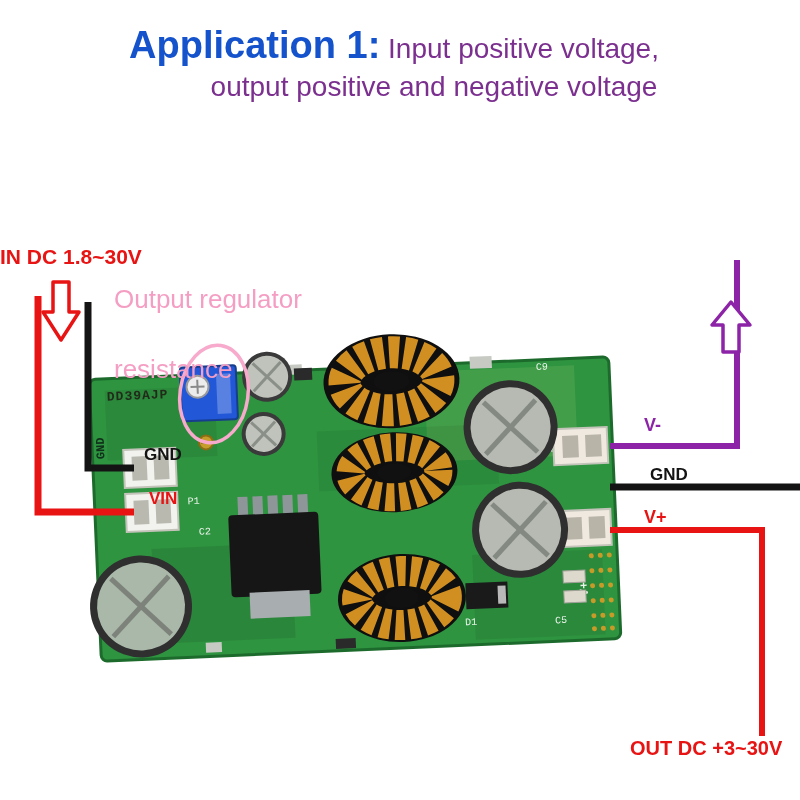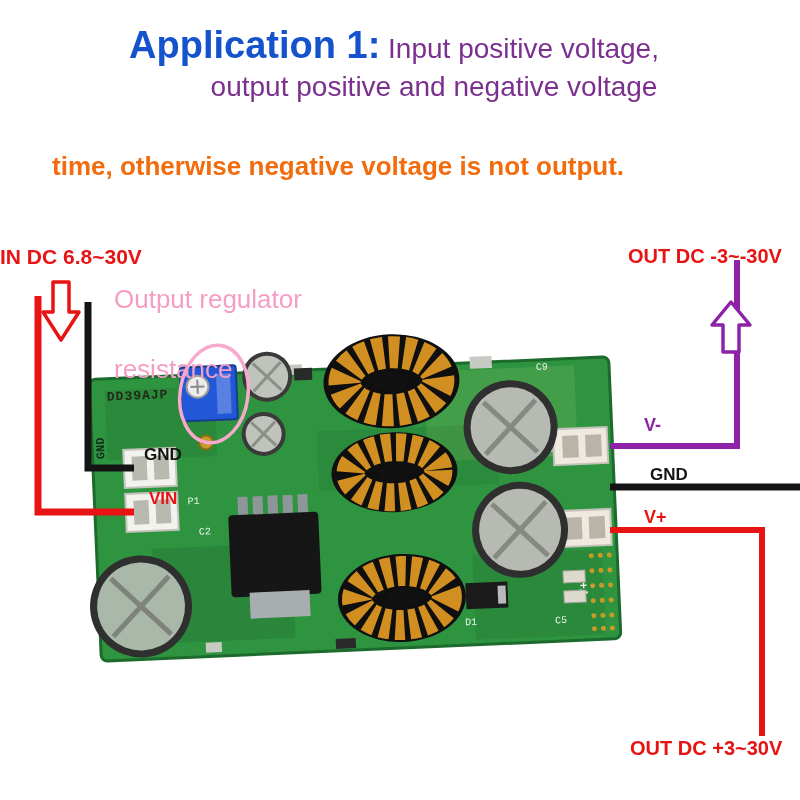--- a/index.html
+++ b/index.html
@@ -179,24 +179,22 @@
     <path d="M723,352 L723,325 L712,325 L731,302 L750,325 L739,325 L739,352 Z" fill="#ffffff" stroke="#8d24a8" stroke-width="3.5" stroke-linejoin="round"></path>
 
     <ellipse cx="214" cy="394" rx="34" ry="49" transform="rotate(8 214 394)" fill="none" stroke="#f7aacb" stroke-width="3.5"></ellipse>
   </svg>
 
   <div class="lbl title-line1">
     <span class="title-app">Application 1:</span><span class="title-rest"> Input positive voltage,</span>
   </div>
   <div class="lbl title-line2">output positive and negative voltage</div>
 
-  <div class="lbl note" style="left:52px;top:153px;">time, otherwise negative voltage is not output.</div>
-
-  <div class="lbl red-big" style="left:0px;top:246px;">IN DC 6.8~30V</div>
-  <div class="lbl red-big" style="left:628px;top:246px;font-size:20px;">OUT DC -3~-30V</div>
+
+  <div class="lbl red-big" style="left:0px;top:246px;">IN DC 1.8~30V</div>
   <div class="lbl red-big" style="left:630px;top:738px;font-size:20px;">OUT DC +3~30V</div>
 
   <div class="lbl pink" style="left:114px;top:286px;">Output regulator</div>
   <div class="lbl pink" style="left:114px;top:313px;margin-top:43px;">resistance</div>
 
   <div class="lbl term" style="left:144px;top:446px;color:#141414;">GND</div>
   <div class="lbl term" style="left:149px;top:490px;color:#e81313;">VIN</div>
   <div class="lbl term" style="left:644px;top:416px;color:#8d24a8;font-size:18px;">V-</div>
   <div class="lbl term" style="left:650px;top:466px;color:#141414;">GND</div>
   <div class="lbl term" style="left:644px;top:508px;color:#e81313;font-size:18px;">V+</div>

